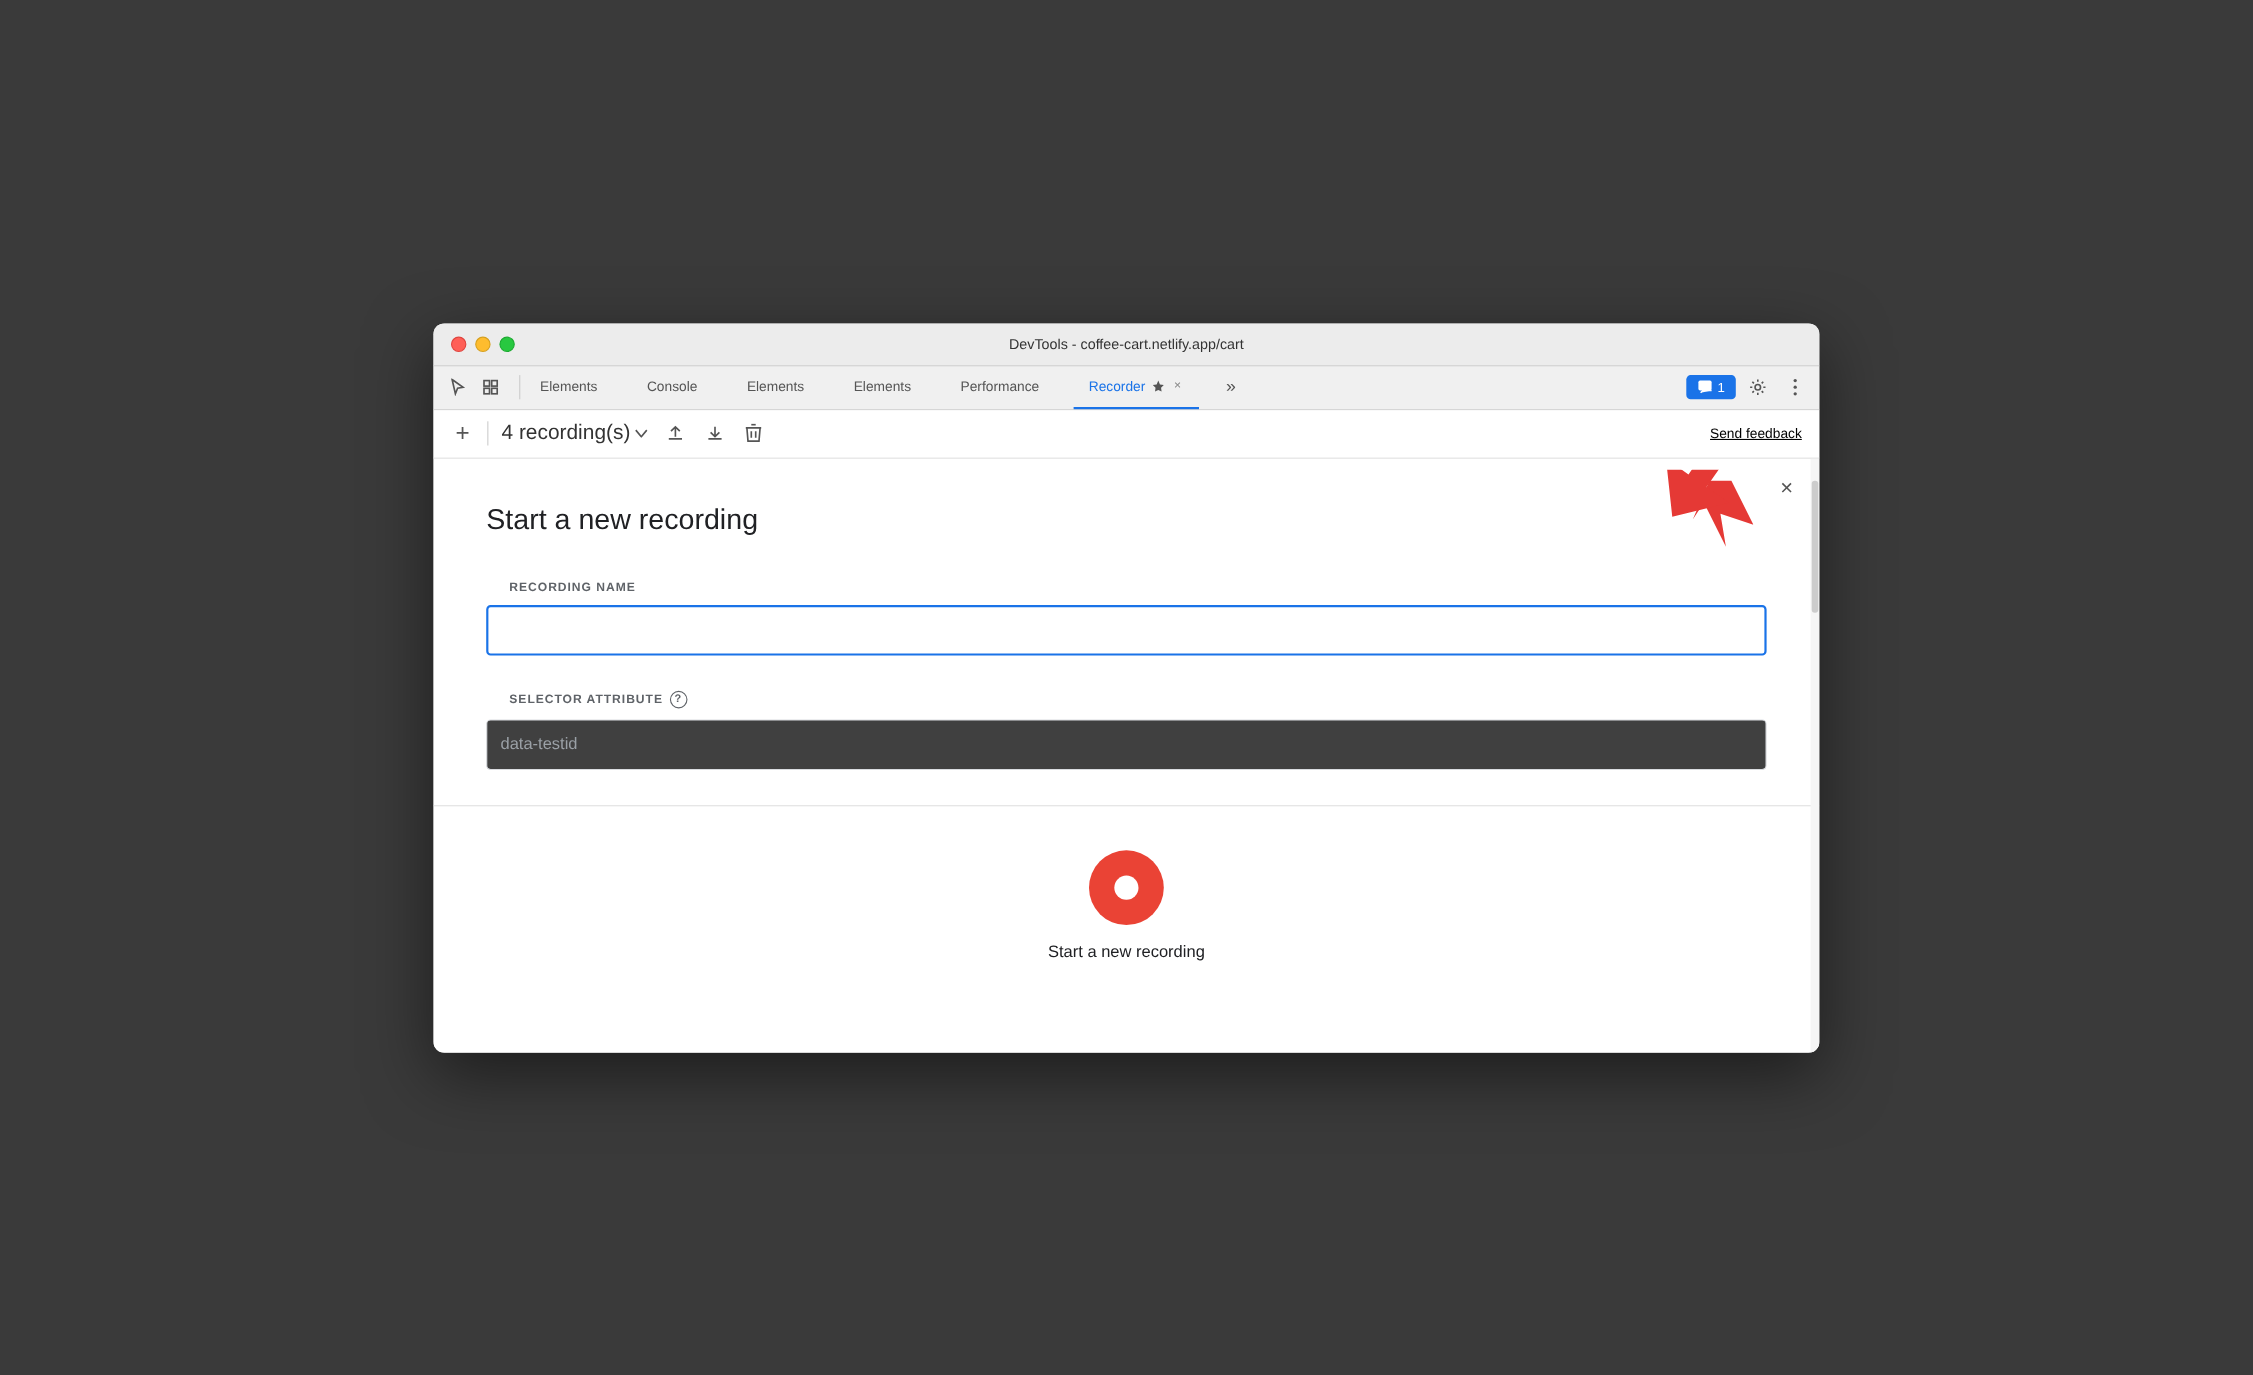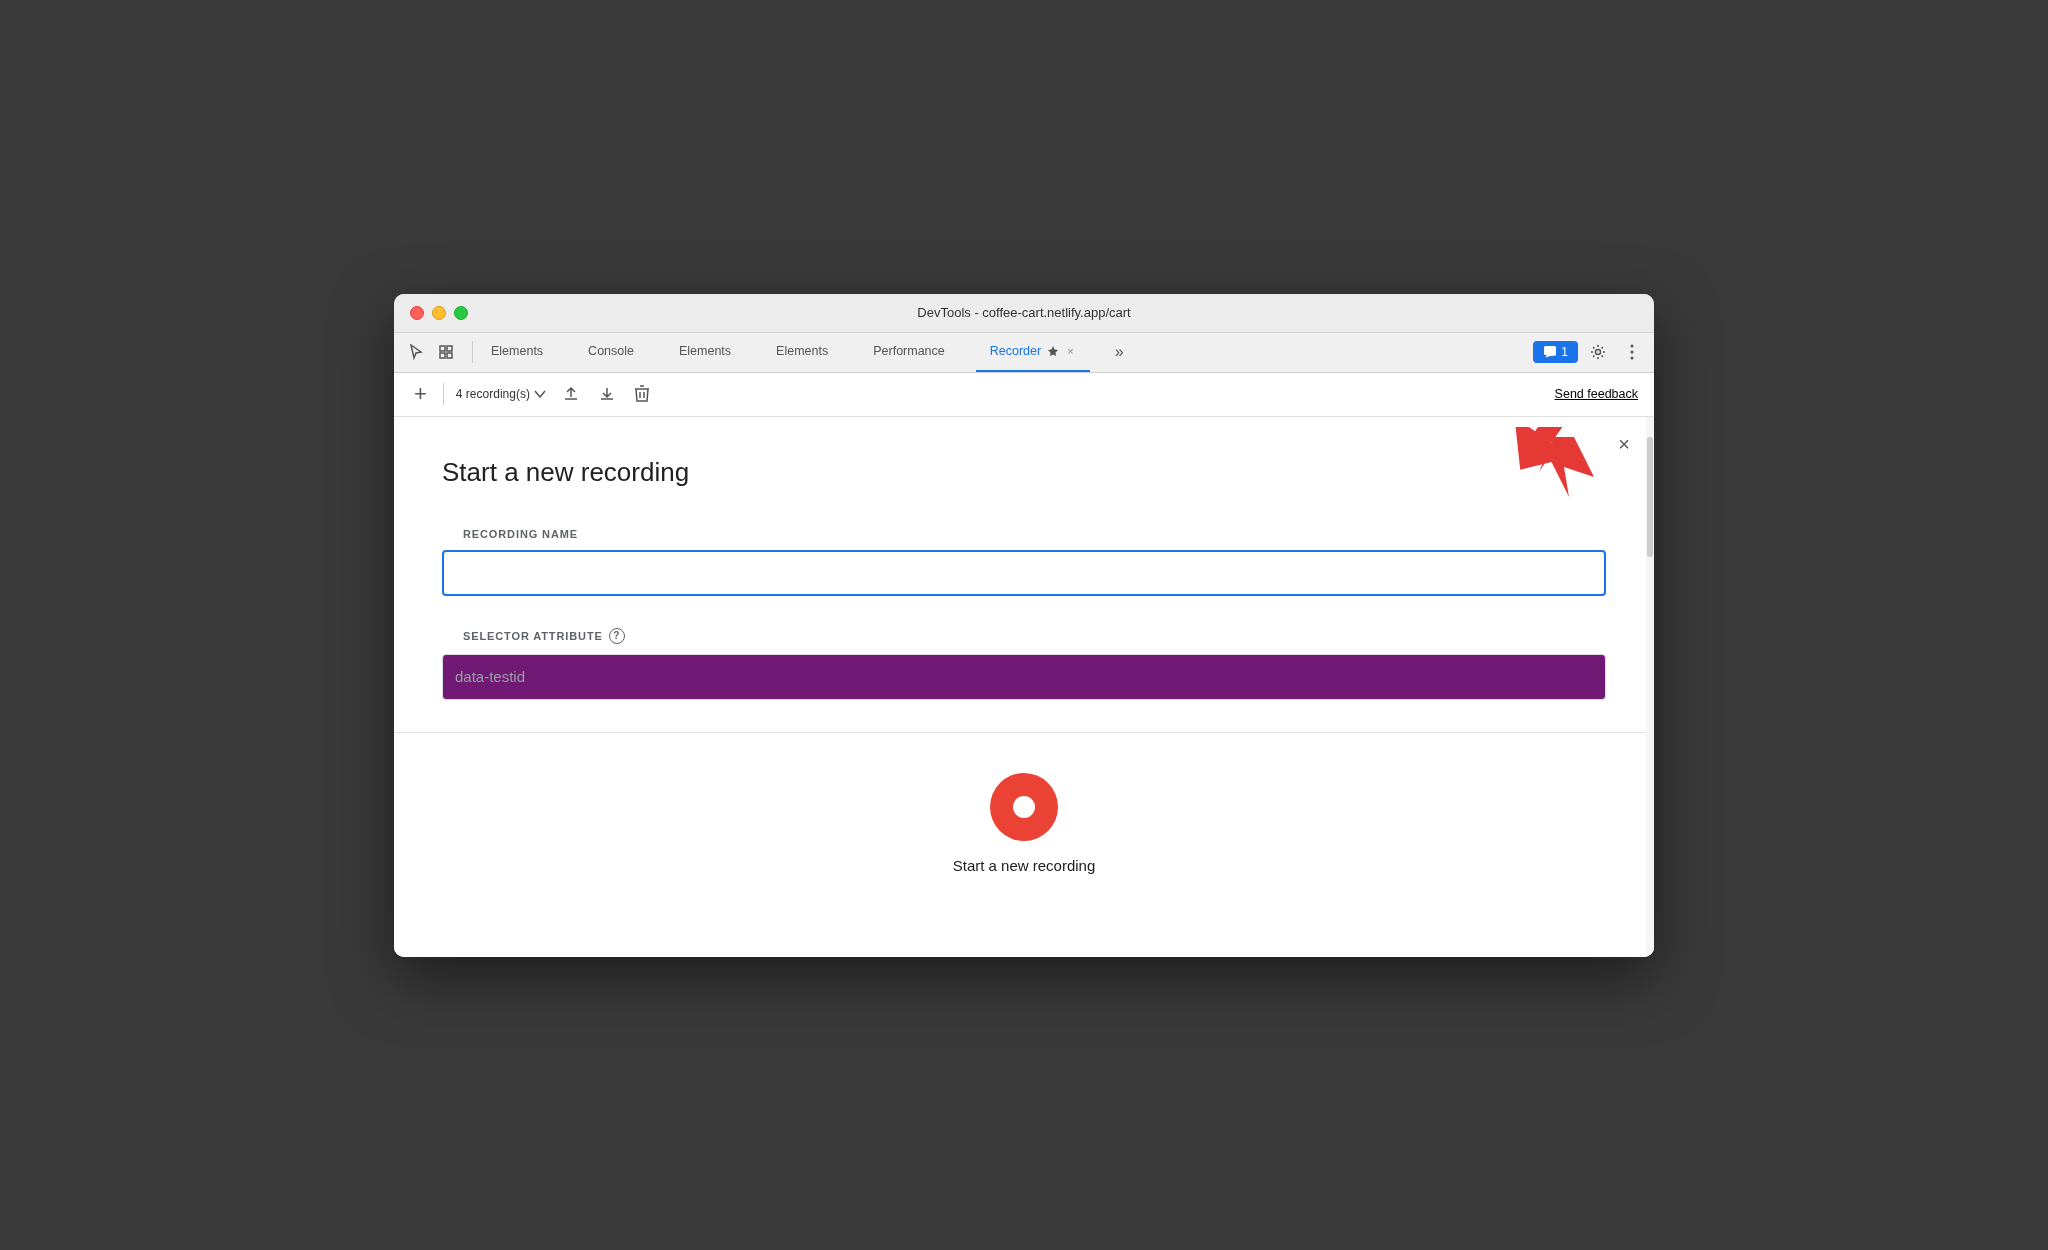--- a/index.html
+++ b/index.html
@@ -178,21 +178,21 @@
       color: #555;
       line-height: 1;
       padding: 4px;
     }
 
     .recording-select {
       display: flex;
       align-items: center;
       gap: 4px;
       cursor: pointer;
-      font-size: 12px;
+      font-size: 19px;
       color: #333;
     }
 
     .recorder-actions {
       display: flex;
       gap: 10px;
       align-items: center;
       margin-left: 4px;
     }
 
@@ -260,21 +260,21 @@
 
     .selector-input {
       width: 100%;
       height: 46px;
       border: 1px solid #dadce0;
       border-radius: 4px;
       padding: 0 12px;
       font-size: 15px;
       outline: none;
       color: #9aa0a6;
-      background: #701a75;
+      background: #404040;
     }
 
     .selector-input::placeholder {
       color: #9aa0a6;
     }
 
     .help-icon {
       display: inline-flex;
       align-items: center;
       justify-content: center;

